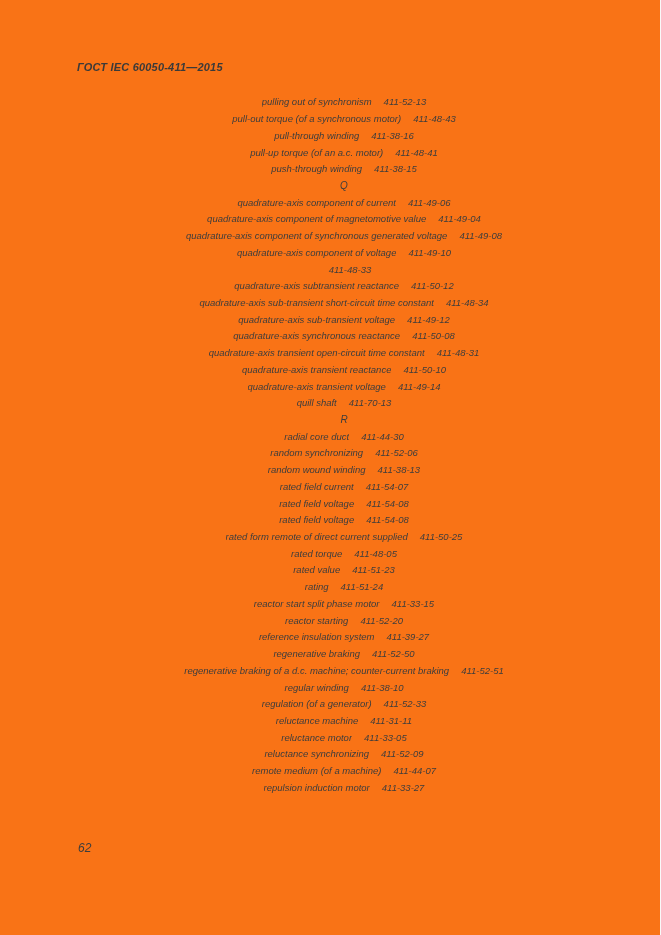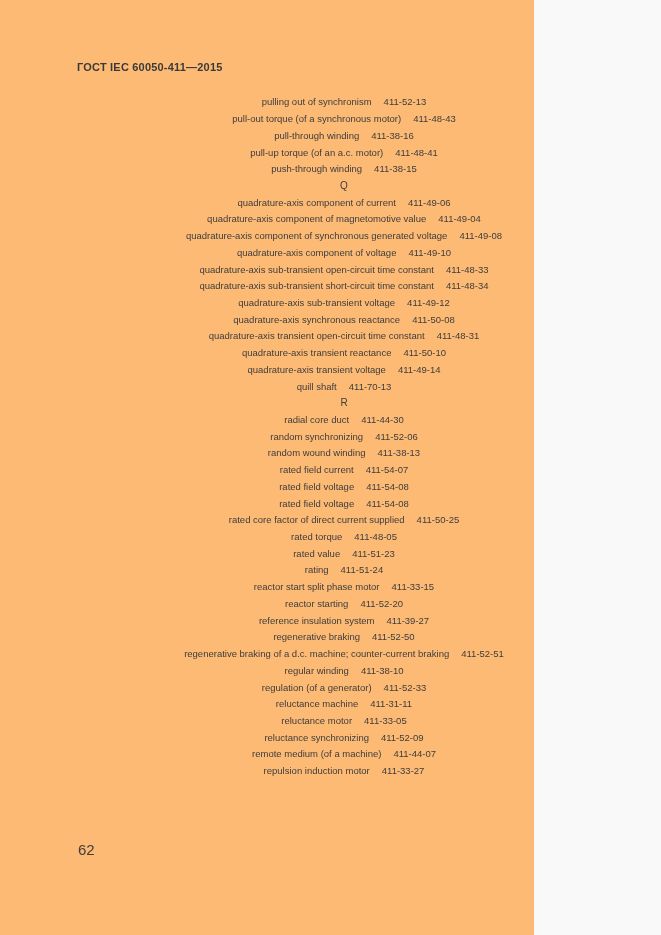--- a/index.html
+++ b/index.html
@@ -7,23 +7,24 @@
     padding: 0;
     width: 661px;
     height: 935px;
     background: #f9f9f9;
     font-family: "Liberation Sans", "DejaVu Sans", sans-serif;
     color: #3d3d3d;
     overflow: hidden;
   }
   .page {
     position: relative;
-    width: 534px;
+    width: 660px;
     height: 935px;
-    background: #fdba74;
+    background: #f97316;
+    font-style: italic;
   }
   .doc-header {
     position: absolute;
     left: 77px;
     top: 61px;
     font-size: 11px;
     font-weight: bold;
     letter-spacing: 0.2px;
     color: #3a3a3a;
     white-space: nowrap;
@@ -56,21 +57,21 @@
     display: flex;
     align-items: center;
     justify-content: center;
     font-size: 10px;
     color: #3d3d3d;
   }
   .page-number {
     position: absolute;
     left: 78px;
     top: 841px;
-    font-size: 15px;
+    font-size: 12px;
     color: #3d3d3d;
   }
 </style>
 </head>
 <body>
 
 <div class="page">
   <div class="doc-header">ГОСТ IEC 60050-411—2015</div>
 
   <div class="index" id="index">
@@ -105,22 +106,25 @@
       </div>
       <div class="row">
         <span class="term">quadrature-axis component of synchronous generated voltage</span>
         <span class="code">411-49-08</span>
       </div>
       <div class="row">
         <span class="term">quadrature-axis component of voltage</span>
         <span class="code">411-49-10</span>
       </div>
       <div class="row">
-        <span class="term">quadrature-axis sub-transient open-circuit time constant</span>
         <span class="code">411-48-33</span>
+      </div>
+      <div class="row">
+        <span class="term">quadrature-axis subtransient reactance</span>
+        <span class="code">411-50-12</span>
       </div>
       <div class="row">
         <span class="term">quadrature-axis sub-transient short-circuit time constant</span>
         <span class="code">411-48-34</span>
       </div>
       <div class="row">
         <span class="term">quadrature-axis sub-transient voltage</span>
         <span class="code">411-49-12</span>
       </div>
       <div class="row">
@@ -162,21 +166,21 @@
       </div>
       <div class="row">
         <span class="term">rated field voltage</span>
         <span class="code">411-54-08</span>
       </div>
       <div class="row">
         <span class="term">rated field voltage</span>
         <span class="code">411-54-08</span>
       </div>
       <div class="row">
-        <span class="term">rated core factor of direct current supplied</span>
+        <span class="term">rated form remote of direct current supplied</span>
         <span class="code">411-50-25</span>
       </div>
       <div class="row">
         <span class="term">rated torque</span>
         <span class="code">411-48-05</span>
       </div>
       <div class="row">
         <span class="term">rated value</span>
         <span class="code">411-51-23</span>
       </div>

